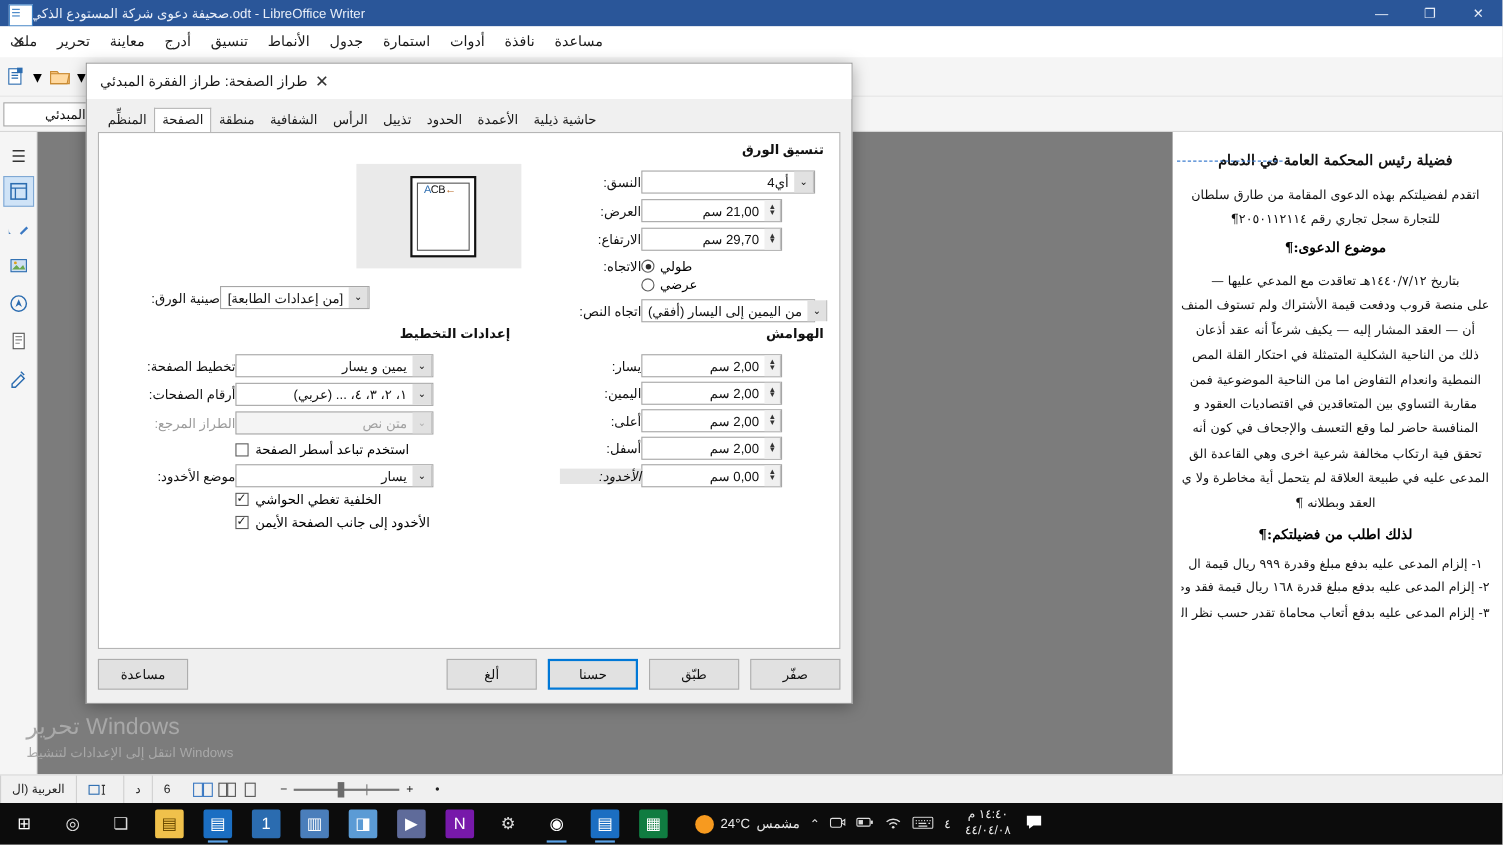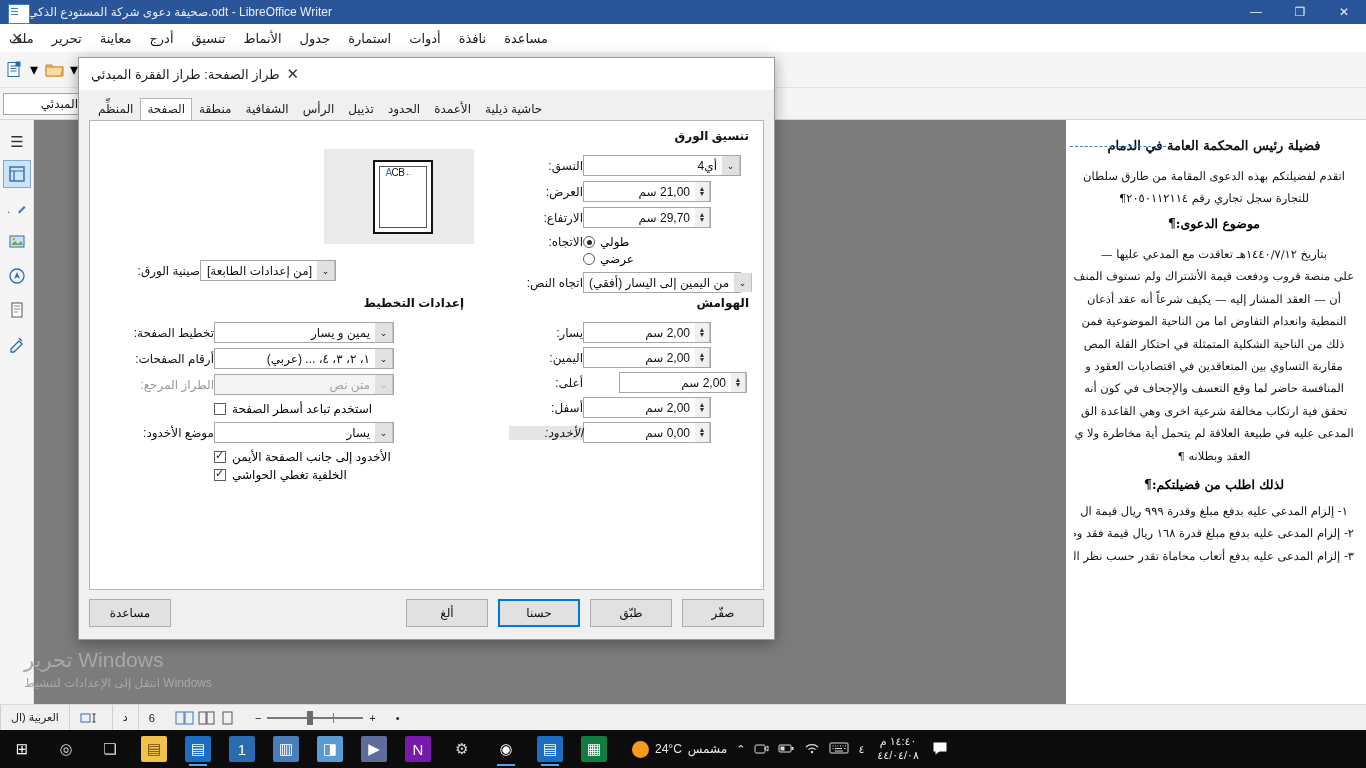--- a/index.html
+++ b/index.html
@@ -500,22 +500,22 @@
         <div class="hdr-line">
           <span>فضيلة رئيس المحكمة العامة في الدمام</span>
           <span class="hdr-rule"></span>
         </div>
         <div class="body-p">اتقدم لفضيلتكم بهذه الدعوى المقامة من طارق سلطان</div>
         <div class="body-p tight">للتجارة سجل تجاري رقم ٢٠٥٠١١٢١١٤¶</div>
         <div class="bold-line">موضوع الدعوى:¶</div>
         <div class="body-p">بتاريخ ١٤٤٠/٧/١٢هـ تعاقدت مع المدعي عليها —</div>
         <div class="body-p tight">على منصة قروب ودفعت قيمة الأشتراك ولم تستوف المنف</div>
         <div class="body-p tight">أن — العقد المشار إليه — يكيف شرعاً أنه عقد أذعان</div>
+        <div class="body-p tight">ذلك من الناحية الشكلية المتمثلة في احتكار القلة المص</div>
         <div class="body-p tight">النمطية وانعدام التفاوض اما من الناحية الموضوعية فمن</div>
-        <div class="body-p tight">ذلك من الناحية الشكلية المتمثلة في احتكار القلة المص</div>
         <div class="body-p tight">مقاربة التساوي بين المتعاقدين في اقتصاديات العقود و</div>
         <div class="body-p tight">المنافسة حاضر لما وقع التعسف والإجحاف في كون أنه</div>
         <div class="body-p tight">تحقق فية ارتكاب مخالفة شرعية اخرى وهي القاعدة الق</div>
         <div class="body-p tight">المدعى عليه في طبيعة العلاقة لم يتحمل أية مخاطرة ولا ي</div>
         <div class="body-p tight">العقد وبطلانه ¶</div>
         <div class="bold-line" style="margin-top:10px">لذلك اطلب من فضيلتكم:¶</div>
         <div class="numlist" style="margin-top:8px">١- إلزام المدعى عليه بدفع مبلغ وقدرة ٩٩٩ ريال قيمة ال</div>
         <div class="numlist">٢- إلزام المدعى عليه بدفع مبلغ قدرة ١٦٨ ريال قيمة فقد وضعف القوة الشرائية بسبب التضخم وتقادم ومرور الزمن.¶</div>
         <div class="numlist">٣- إلزام المدعى عليه بدفع أتعاب محاماة تقدر حسب نظر الدائرة الموقرة.¶</div>
       </div>
@@ -740,21 +740,21 @@
         <div style="display:flex;flex-direction:row-reverse;align-items:center;margin-top:4px;">
           <span class="lbl" style="width:74px">اليمين:</span>
           <div class="field" style="width:128px">
             <span class="v">2,00 سم</span>
             <span class="spin">
                 <span>▲</span>
                 <span>▼</span>
               </span>
           </div>
         </div>
-        <div style="display:flex;flex-direction:row-reverse;align-items:center;margin-top:4px;gap:36px;">
+        <div style="display:flex;flex-direction:row-reverse;align-items:center;margin-top:4px;">
           <span class="lbl" style="width:74px">أعلى:</span>
           <div class="field" style="width:128px">
             <span class="v">2,00 سم</span>
             <span class="spin">
                 <span>▲</span>
                 <span>▼</span>
               </span>
           </div>
         </div>
         <div style="display:flex;flex-direction:row-reverse;align-items:center;margin-top:4px;">
@@ -833,32 +833,32 @@
         </div>
 
         <div style="display:flex;flex-direction:row-reverse;align-items:center;margin-top:6px;">
           <span class="lbl" style="width:110px;text-align:right">موضع الأخدود:</span>
           <div class="field" style="width:180px">
             <span class="v">يسار</span>
             <span class="dd">⌄</span>
           </div>
         </div>
 
+        <div style="display:flex;flex-direction:row-reverse;margin-top:4px;">
+          <span style="width:110px"></span>
+          <span class="cb-row">
+            <span class="cb on"></span>
+            <span>الخلفية تغطي الحواشي</span>
+          </span>
+        </div>
         <div style="display:flex;flex-direction:row-reverse;margin-top:7px;">
           <span style="width:110px"></span>
           <span class="cb-row">
             <span class="cb on"></span>
             <span>الأخدود إلى جانب الصفحة الأيمن</span>
-          </span>
-        </div>
-        <div style="display:flex;flex-direction:row-reverse;margin-top:4px;">
-          <span style="width:110px"></span>
-          <span class="cb-row">
-            <span class="cb on"></span>
-            <span>الخلفية تغطي الحواشي</span>
           </span>
         </div>
       </div>
 
     </div>
 
     <div class="dlg-footer">
       <span class="btn help">مساعدة</span>
       <span class="btn">ألغ</span>
       <span class="btn primary">حسنا</span>

